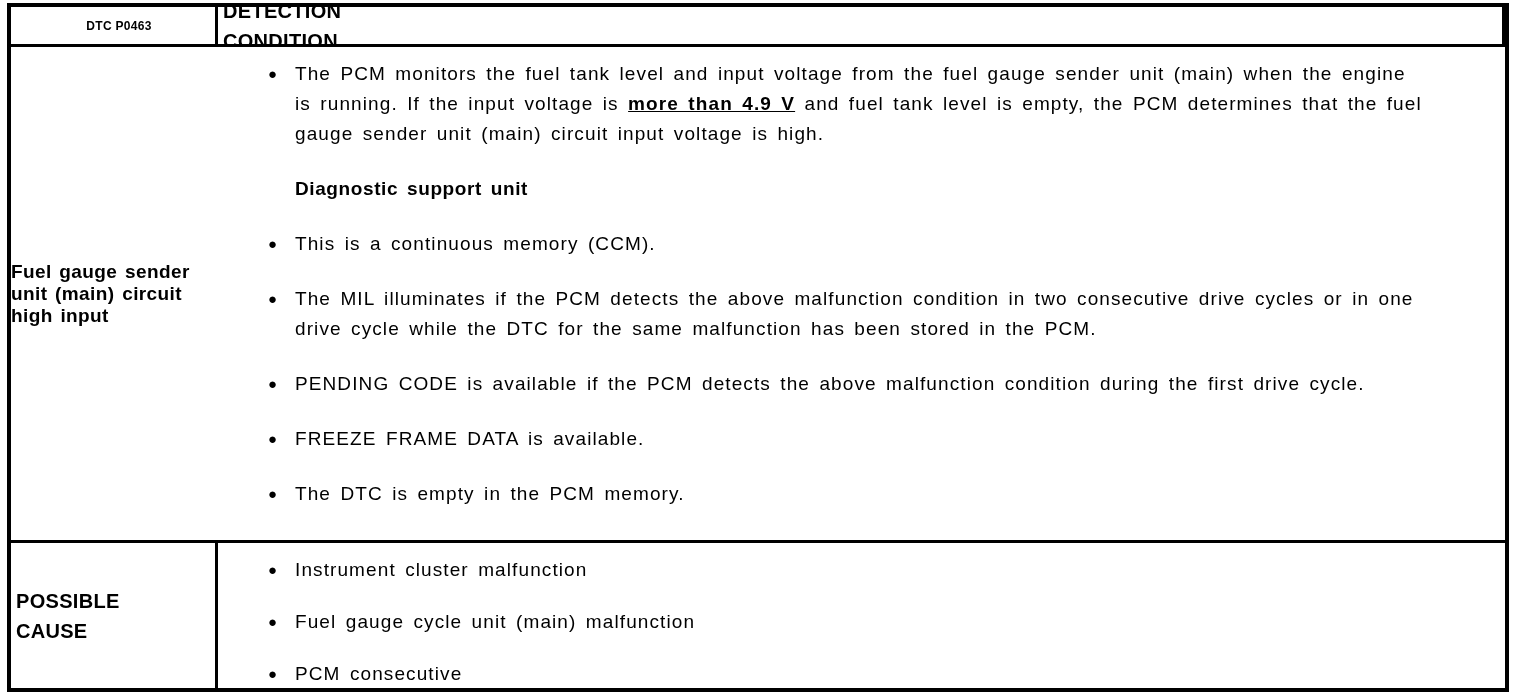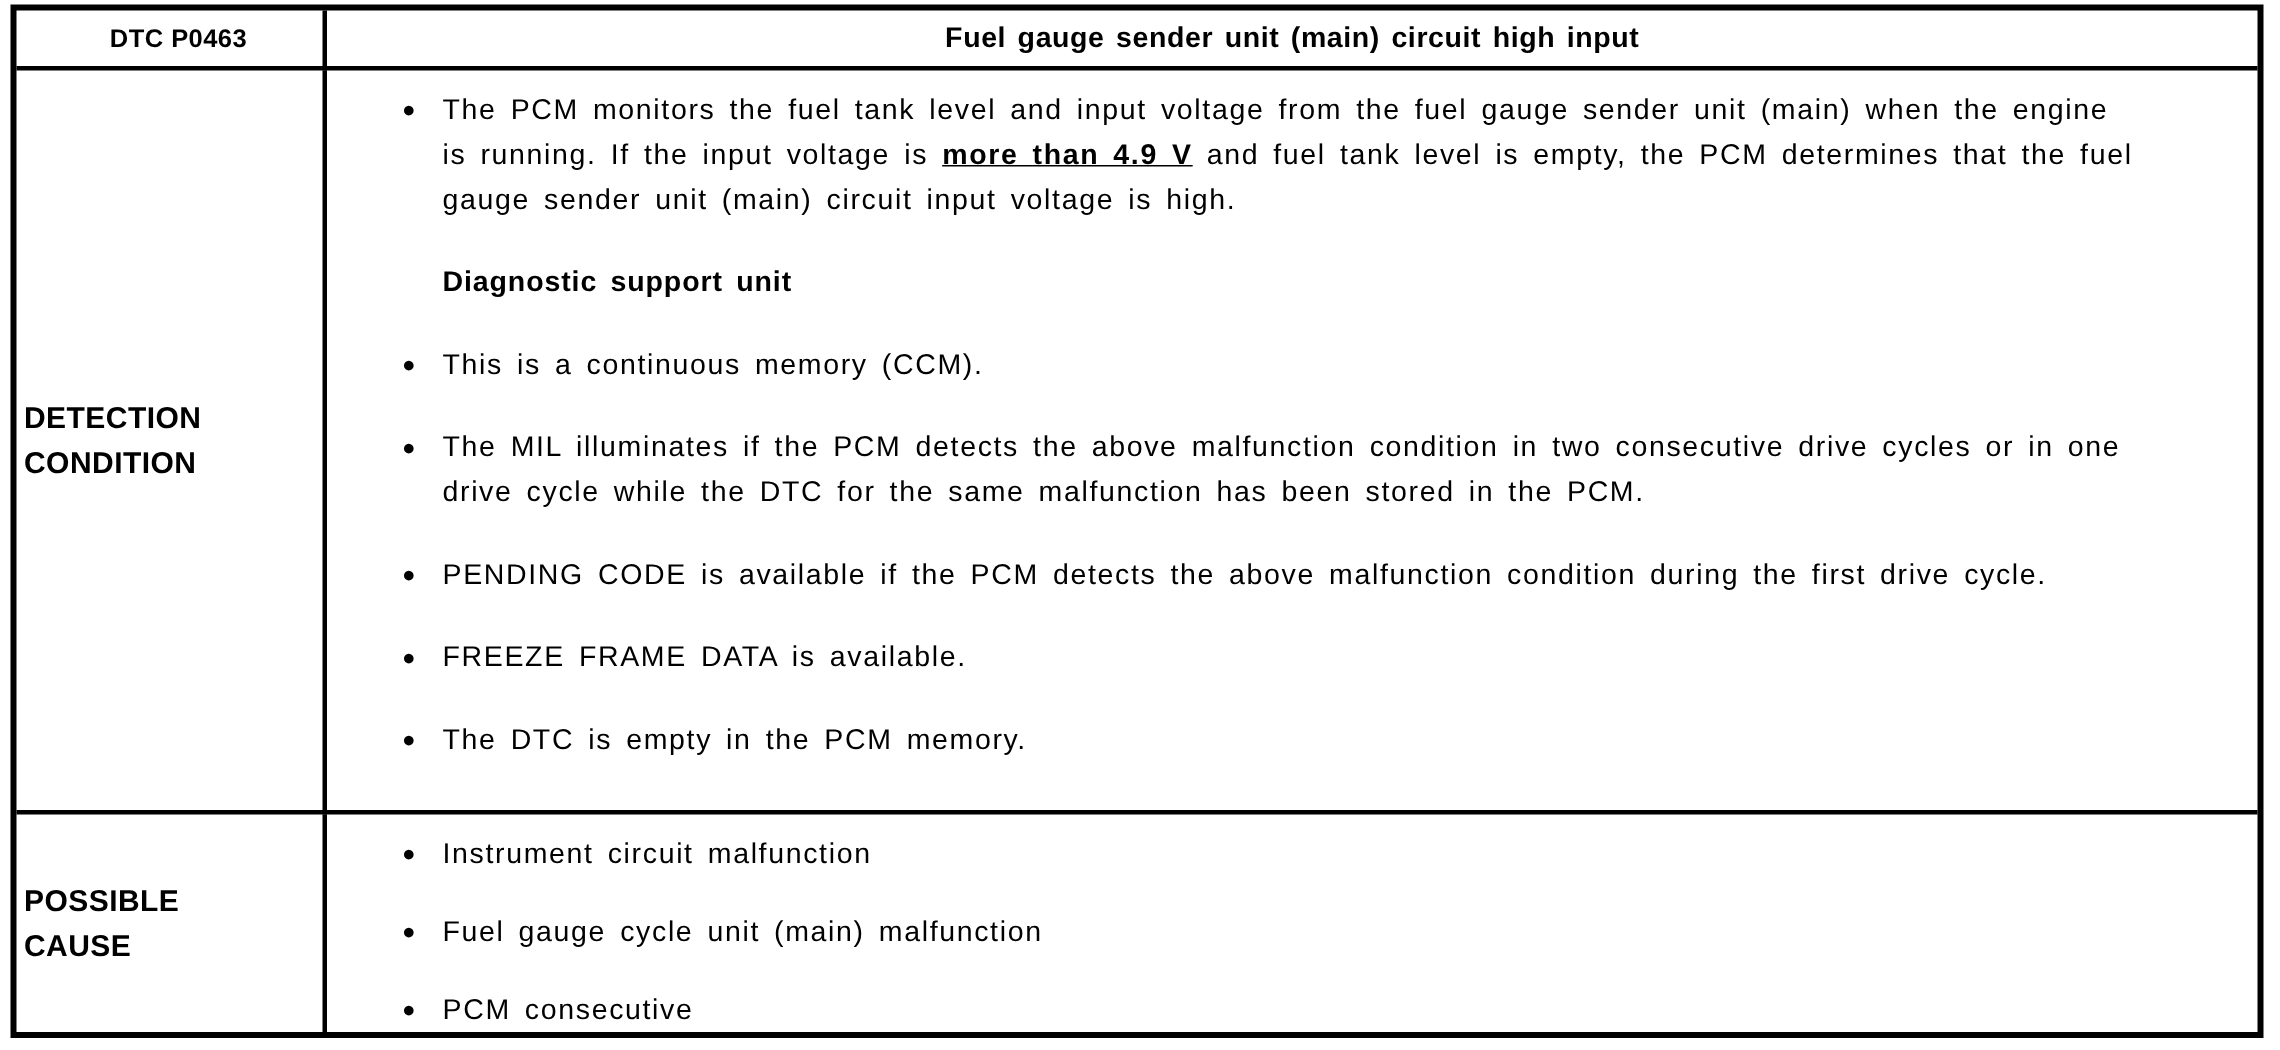--- a/index.html
+++ b/index.html
@@ -30,21 +30,21 @@
   .cell { overflow: hidden; }
   .col-divider { border-right: 3px solid #000000; }
   .row-divider { border-bottom: 3px solid #000000; }
 
   
   .dtc-cell {
     display: flex;
     align-items: center;
     justify-content: center;
     font-weight: bold;
-    font-size: 17px;
+    font-size: 12px;
     letter-spacing: 0.3px;
     padding-left: 12px;
   }
   .title-cell {
     display: flex;
     align-items: center;
     justify-content: center;
     font-weight: bold;
     font-size: 19px;
     letter-spacing: 0.4px;
@@ -98,26 +98,26 @@
 </style>
 </head>
 <body>
 
 <div class="page">
   <div class="doc-table">
 
     <div class="cell col-divider row-divider dtc-cell">
       <span>DTC P0463</span>
     </div>
+    <div class="cell col-divider row-divider label-cell">
+      <span class="label-text">DETECTION CONDITION</span>
+    </div>
+
     <div class="cell row-divider title-cell">
       <span>Fuel gauge sender unit (main) circuit high input</span>
-    </div>
-
-    <div class="cell col-divider row-divider label-cell">
-      <span class="label-text">DETECTION CONDITION</span>
     </div>
     <div class="cell row-divider content-cell">
 
       <div class="bullet-item">
         <span class="dot">●</span>
         <span class="txt"><span>The PCM monitors the fuel tank level and input voltage from the fuel gauge sender unit (main) when the engine is running. If the input voltage is </span><span class="bold-inline">more than 4.9 V</span><span> and fuel tank level is empty, the PCM determines that the fuel gauge sender unit (main) circuit input voltage is high.</span></span>
       </div>
 
       <div class="note-heading">Diagnostic support unit</div>
 
@@ -142,21 +142,21 @@
         <span class="txt">The DTC is empty in the PCM memory.</span>
       </div>
     </div>
 
     <div class="cell col-divider label-cell">
       <span class="label-text">POSSIBLE CAUSE</span>
     </div>
     <div class="cell content-cell cause">
       <div class="bullet-item">
         <span class="dot">●</span>
-        <span class="txt">Instrument circuit malfunction</span>
+        <span class="txt">Instrument cluster malfunction</span>
       </div>
       <div class="bullet-item">
         <span class="dot">●</span>
         <span class="txt">Fuel gauge cycle unit (main) malfunction</span>
       </div>
       <div class="bullet-item">
         <span class="dot">●</span>
         <span class="txt">PCM consecutive</span>
       </div>
     </div>

